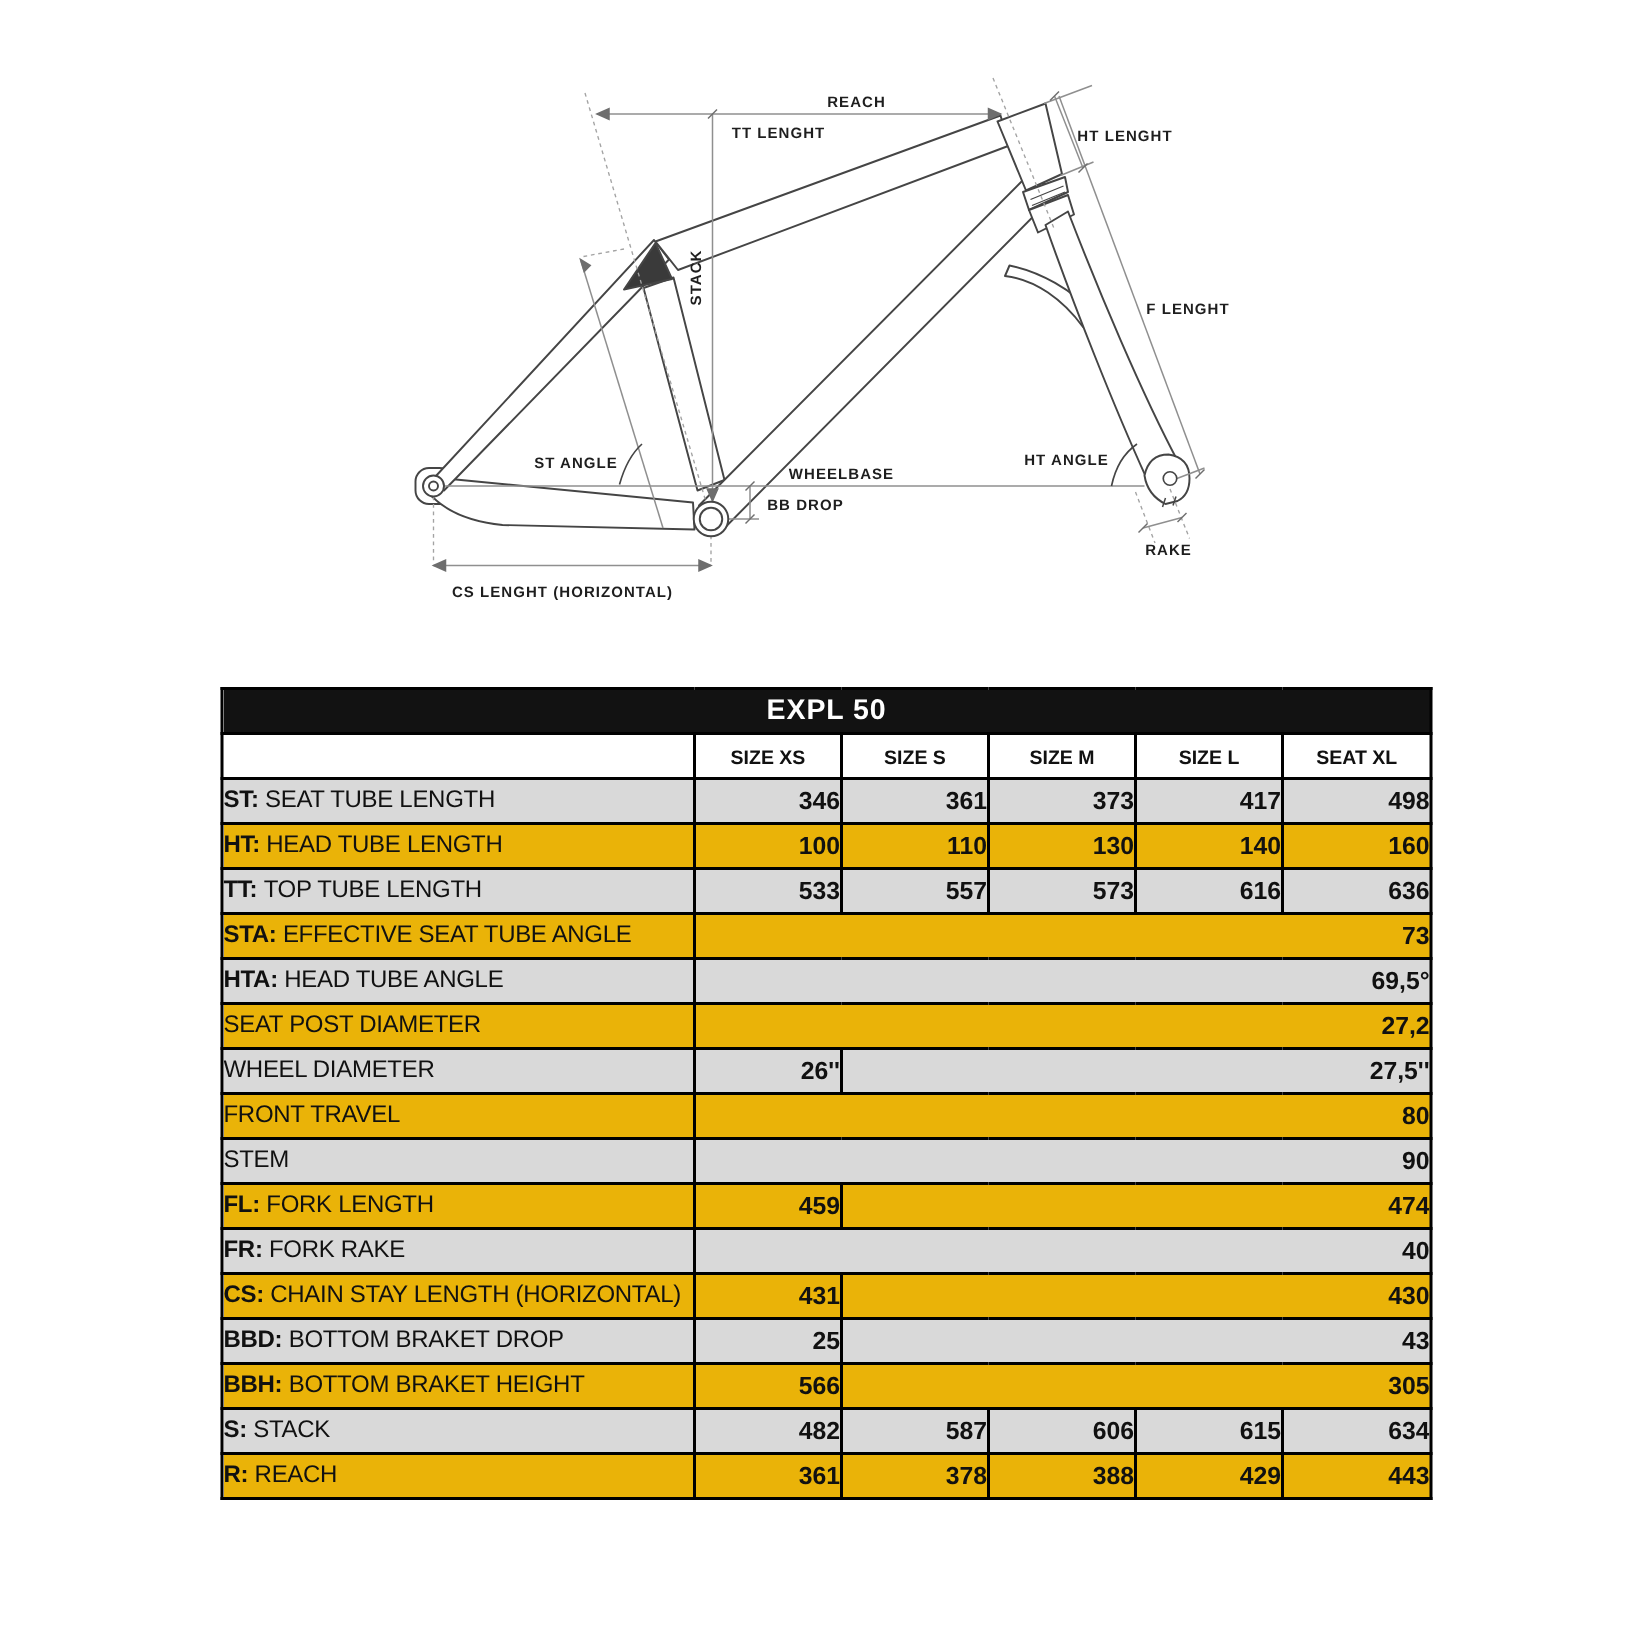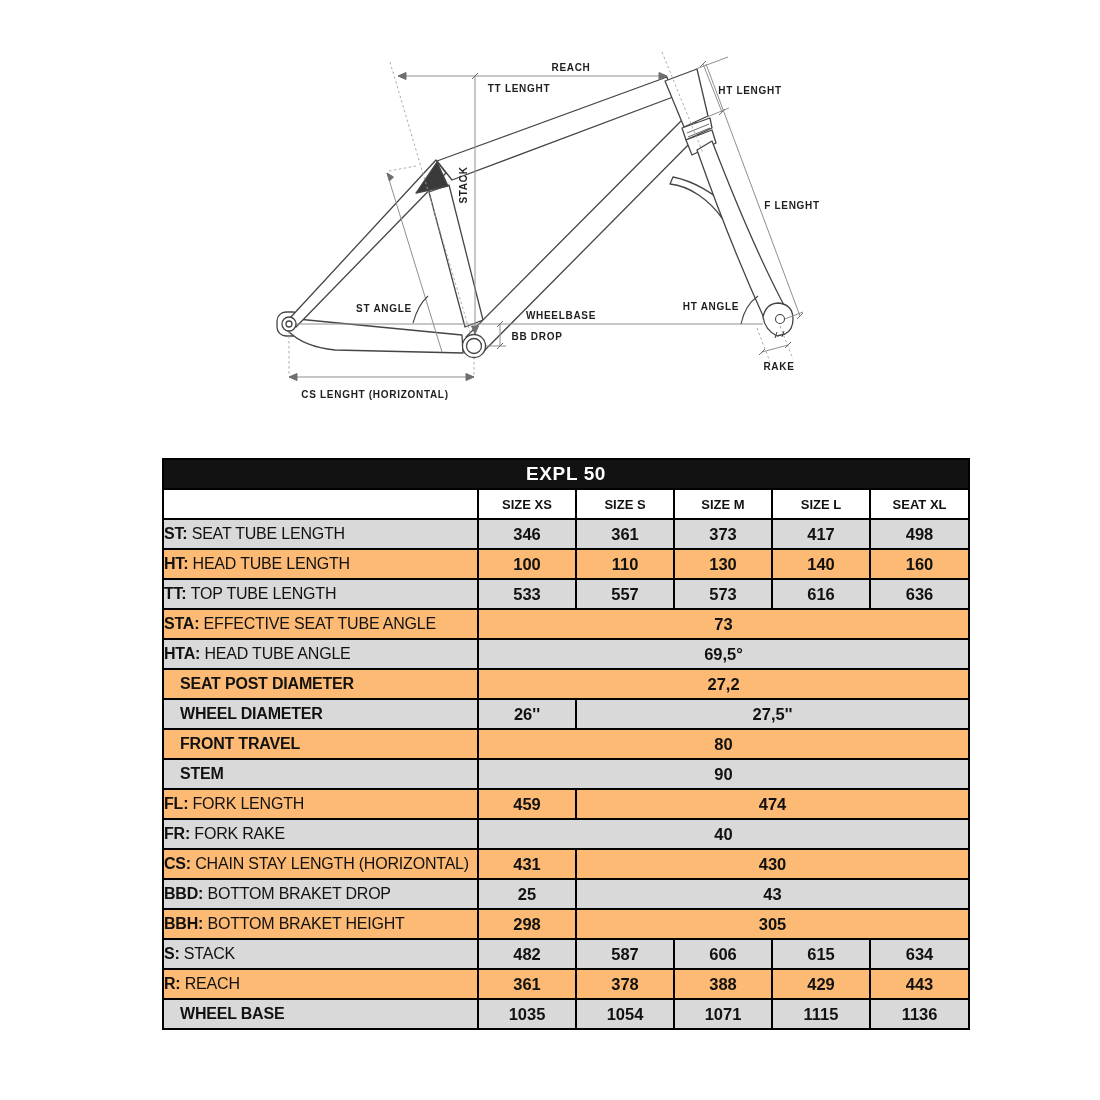--- a/index.html
+++ b/index.html
@@ -7,42 +7,42 @@
     position:relative; width:1100px; height:1096px; background:#fff;
     font-family:"Liberation Sans", sans-serif; overflow:hidden;border-radius:11px;
   }
   
   .diagram { position:absolute; left:0; top:0; }
   .dim-label {
     font-family:"Liberation Sans", sans-serif;
     font-size:10px; font-weight:700; letter-spacing:.7px; fill:#1e1e1e;
   }
   
-  .table-wrap { position:absolute; left:162px; top:458px; }
+  .table-wrap { position:absolute; left:147px; top:458px; }
   table.spec {
     border-collapse:collapse; table-layout:fixed; width:806px;
     font-family:"Liberation Sans", sans-serif;
   }
   table.spec th, table.spec td {
     border:2px solid var(--border,#000); padding:0; height:28px;
     vertical-align:middle; overflow:hidden; white-space:nowrap;
   }
   th.title-cell {
     background:var(--header-bg,#121212); color:var(--header-text,#fff);
     font-size:19px; font-weight:700; letter-spacing:.6px; text-align:center;
   }
   th.size-cell { font-size:13px; font-weight:700; text-align:center; color:#111; }
   th.corner-cell { background:#fff; }
   td.label-cell { text-align:left; padding-left:6px; font-size:16px; letter-spacing:-.2px; color:#111; }
   td.label-cell .abbr { font-weight:700; }
   td.label-cell .lbl  { font-weight:400;text-align:right; }
-  td.label-cell .lbl.bold { font-weight:700;margin-left:16px; }
-  td.val-cell { text-align:center; font-weight:700; font-size:16.5px; color:#111; }
+  td.label-cell .lbl.bold { font-weight:400; }
+  td.val-cell { text-align:right; font-weight:700; font-size:16.5px; color:#111; }
   tr.shaded td { background:var(--shade,#d9d9d9); }
-  tr.plain  td { background:#fdba74; }
+  tr.plain  td { background:#eab308; }
 </style>
 </head>
 <body>
 
 <div class="page">
 
   <svg class="diagram" width="1100" height="450" viewBox="0 0 1100 450" xmlns="http://www.w3.org/2000/svg">
 
     <g stroke="#454545" stroke-width="1.3" fill="#ffffff" stroke-linejoin="round">
 
@@ -236,44 +236,36 @@
             <td class="val-cell">431</td>
             <td class="val-cell" colspan="4">430</td>
           </tr>
           <tr class="shaded">
             <td class="label-cell"><span class="abbr">BBD: </span><span class="lbl">BOTTOM BRAKET DROP</span></td>
             <td class="val-cell">25</td>
             <td class="val-cell" colspan="4">43</td>
           </tr>
           <tr class="plain">
             <td class="label-cell"><span class="abbr">BBH: </span><span class="lbl">BOTTOM BRAKET HEIGHT</span></td>
-            <td class="val-cell">298</td>
+            <td class="val-cell">566</td>
             <td class="val-cell" colspan="4">305</td>
           </tr>
           <tr class="shaded">
             <td class="label-cell"><span class="abbr">S: </span><span class="lbl">STACK</span></td>
             <td class="val-cell">482</td>
             <td class="val-cell">587</td>
             <td class="val-cell">606</td>
             <td class="val-cell">615</td>
             <td class="val-cell">634</td>
           </tr>
           <tr class="plain">
             <td class="label-cell"><span class="abbr">R: </span><span class="lbl">REACH</span></td>
             <td class="val-cell">361</td>
             <td class="val-cell">378</td>
             <td class="val-cell">388</td>
             <td class="val-cell">429</td>
             <td class="val-cell">443</td>
           </tr>
-          <tr class="shaded">
-            <td class="label-cell"><span class="lbl bold">WHEEL BASE</span></td>
-            <td class="val-cell">1035</td>
-            <td class="val-cell">1054</td>
-            <td class="val-cell">1071</td>
-            <td class="val-cell">1115</td>
-            <td class="val-cell">1136</td>
-          </tr>
         </tbody>
     </table>
   </div>
 
 </div>
 
 </body></html>

